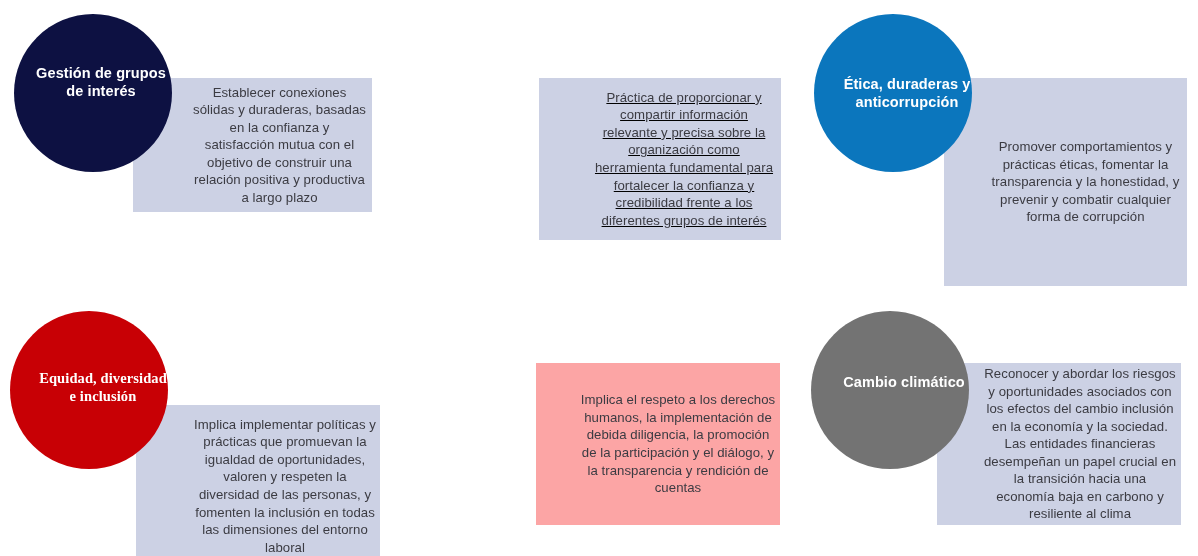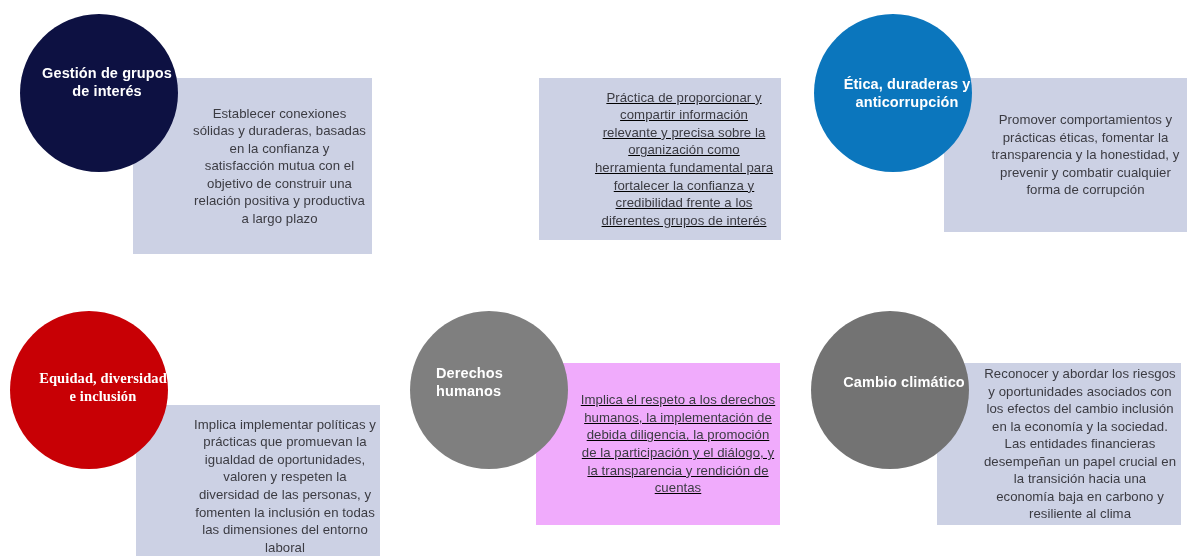--- a/index.html
+++ b/index.html
@@ -46,23 +46,23 @@
     width: 100%;
     padding: 0 6px 0 68px;
     box-sizing: border-box;
     text-align: center;
     font-size: 13.2px;
     line-height: 1.33;
     color: #3b3b42;
     letter-spacing: 0.05px;
   }
   
-  .card.c1 .desc-box { left: 133px; top: 78px;  width: 239px; height: 176px; }
+  .card.c1 .desc-box { left: 133px; top: 78px;  width: 239px; height: 134px; }
   .card.c2 .desc-box { left: 139px; top: 78px;  width: 242px; height: 162px; text-decoration: underline; }
-  .card.c3 .desc-box { left: 145px; top: 78px;  width: 243px; height: 154px; }
+  .card.c3 .desc-box { left: 145px; top: 78px;  width: 243px; height: 208px; }
   .card.c4 .desc-box { left: 136px; top: 85px;  width: 244px; height: 162px; }
   .card.c5 .desc-box { left: 136px; top: 85px;  width: 244px; height: 162px; }
   .card.c6 .desc-box { left: 138px; top: 85px;  width: 244px; height: 162px; }
 
   .card.c1 .desc-text { padding-left: 60px; padding-right: 6px; }
   .card.c2 .desc-text { padding-left: 52px; padding-right: 4px; }
   .card.c3 .desc-text { padding-left: 44px; padding-right: 4px; }
   .card.c4 .desc-text { padding-left: 58px; padding-right: 4px; }
   .card.c5 .desc-text { padding-left: 44px; padding-right: 4px; }
   .card.c6 .desc-text { padding-left: 46px; padding-right: 4px; }
@@ -79,21 +79,21 @@
     color: #ffffff;
     font-weight: bold;
     text-align: center;
     font-size: 14.5px;
     line-height: 1.25;
     letter-spacing: 0.1px;
     padding: 0 14px;
     box-sizing: border-box;
   }
 
-  .card.c1 .circle { left: 20px;  top: 14px;  width: 158px; height: 158px; background: #0d1142; }
+  .card.c1 .circle { left: 14px;  top: 14px;  width: 158px; height: 158px; background: #0d1142; }
   .card.c2 .circle { left: 12px;  top: 14px;  width: 157px; height: 157px; background: #052562; }
   .card.c3 .circle { left: 15px;  top: 14px;  width: 158px; height: 158px; background: #0b76bd; }
   .card.c4 .circle { left: 10px;  top: 33px;  width: 158px; height: 158px; background: #c80005; }
   .card.c5 .circle { left: 10px;  top: 33px;  width: 158px; height: 158px; background: #7f7f7f; }
   .card.c6 .circle { left: 12px;  top: 33px;  width: 158px; height: 158px; background: #a6a6a6; }
 
   
   .card.c1 .circle-label { transform: translate(8px, -11px); }
   .card.c2 .circle-label { transform: translate(11px, 0px); }
   .card.c3 .circle-label { transform: translate(14px, 0px); }
@@ -133,25 +133,22 @@
   <div class="card row2 col1 c4">
     <div class="desc-box" style="background: rgb(204, 209, 228); margin-top: 42px;">
       <div class="desc-text">Implica implementar políticas y prácticas que promuevan la igualdad de oportunidades, valoren y respeten la diversidad de las personas, y fomenten la inclusión en todas las dimensiones del entorno laboral</div>
     </div>
     <div class="circle" style="background: rgb(200, 0, 5);">
       <div class="circle-label">Equidad, diversidad e inclusión</div>
     </div>
   </div>
 
   <div class="card row2 col2 c5">
-    <div class="desc-box" style="background: #f0abfc; text-decoration: underline;">
+    <div class="desc-box" style="background: #fca5a5;">
       <div class="desc-text">Implica el respeto a los derechos humanos, la implementación de debida diligencia, la promoción de la participación y el diálogo, y la transparencia y rendición de cuentas</div>
-    </div>
-    <div class="circle" style="background: rgb(127, 127, 127);">
-      <div class="circle-label">Derechos humanos</div>
     </div>
   </div>
 
   <div class="card row2 col3 c6">
     <div class="desc-box" style="background: rgb(204, 209, 228);">
       <div class="desc-text">Reconocer y abordar los riesgos y oportunidades asociados con los efectos del cambio inclusión en la economía y la sociedad. Las entidades financieras desempeñan un papel crucial en la transición hacia una economía baja en carbono y resiliente al clima</div>
     </div>
     <div class="circle" style="background: #737373;">
       <div class="circle-label">Cambio climático</div>
     </div>

